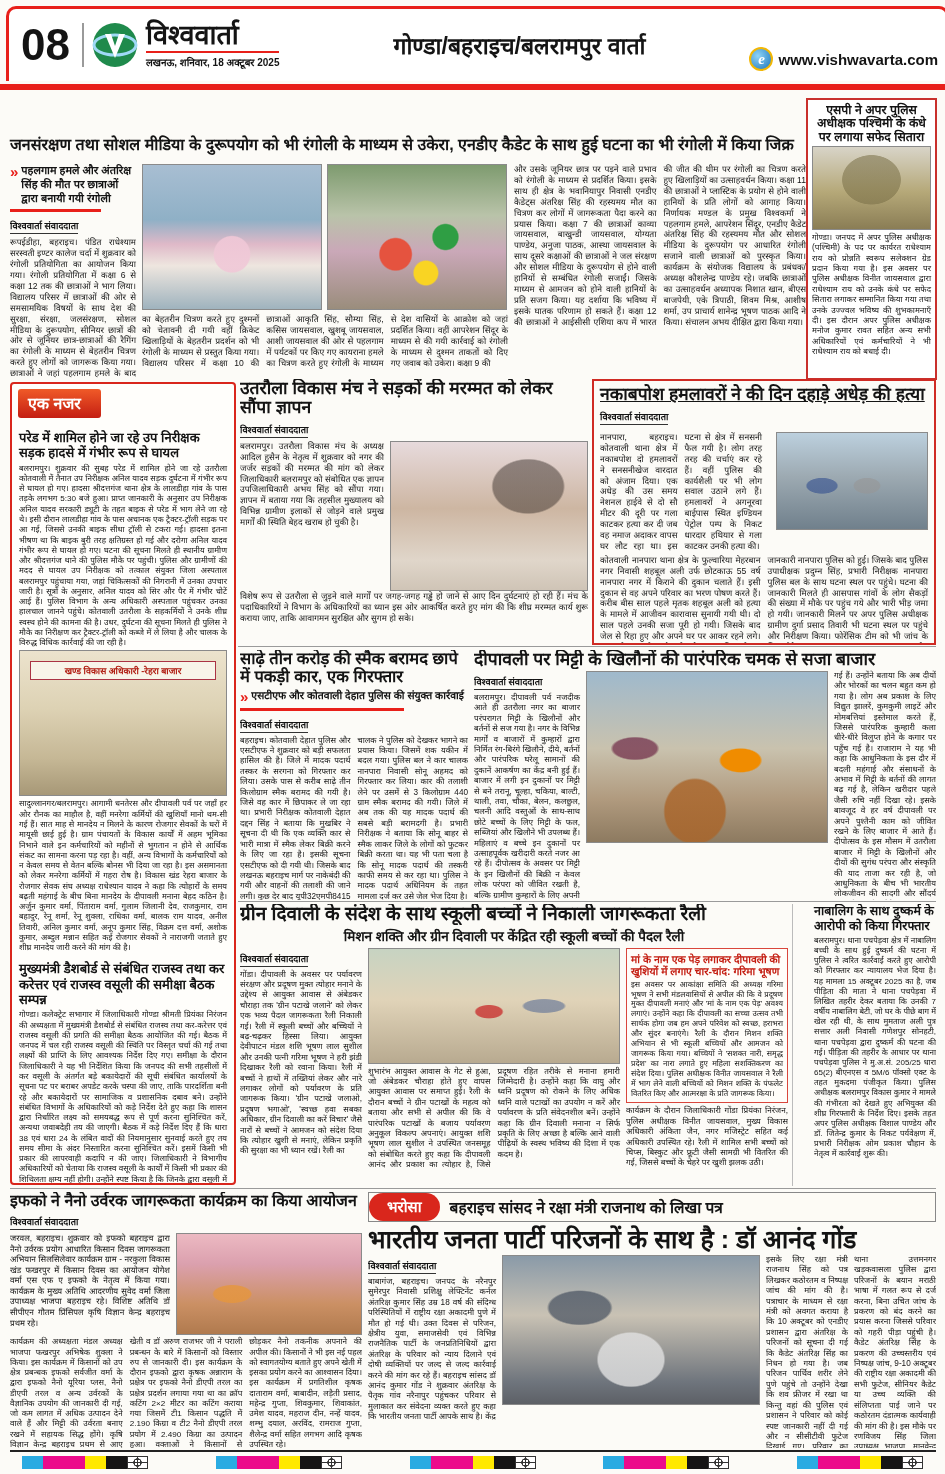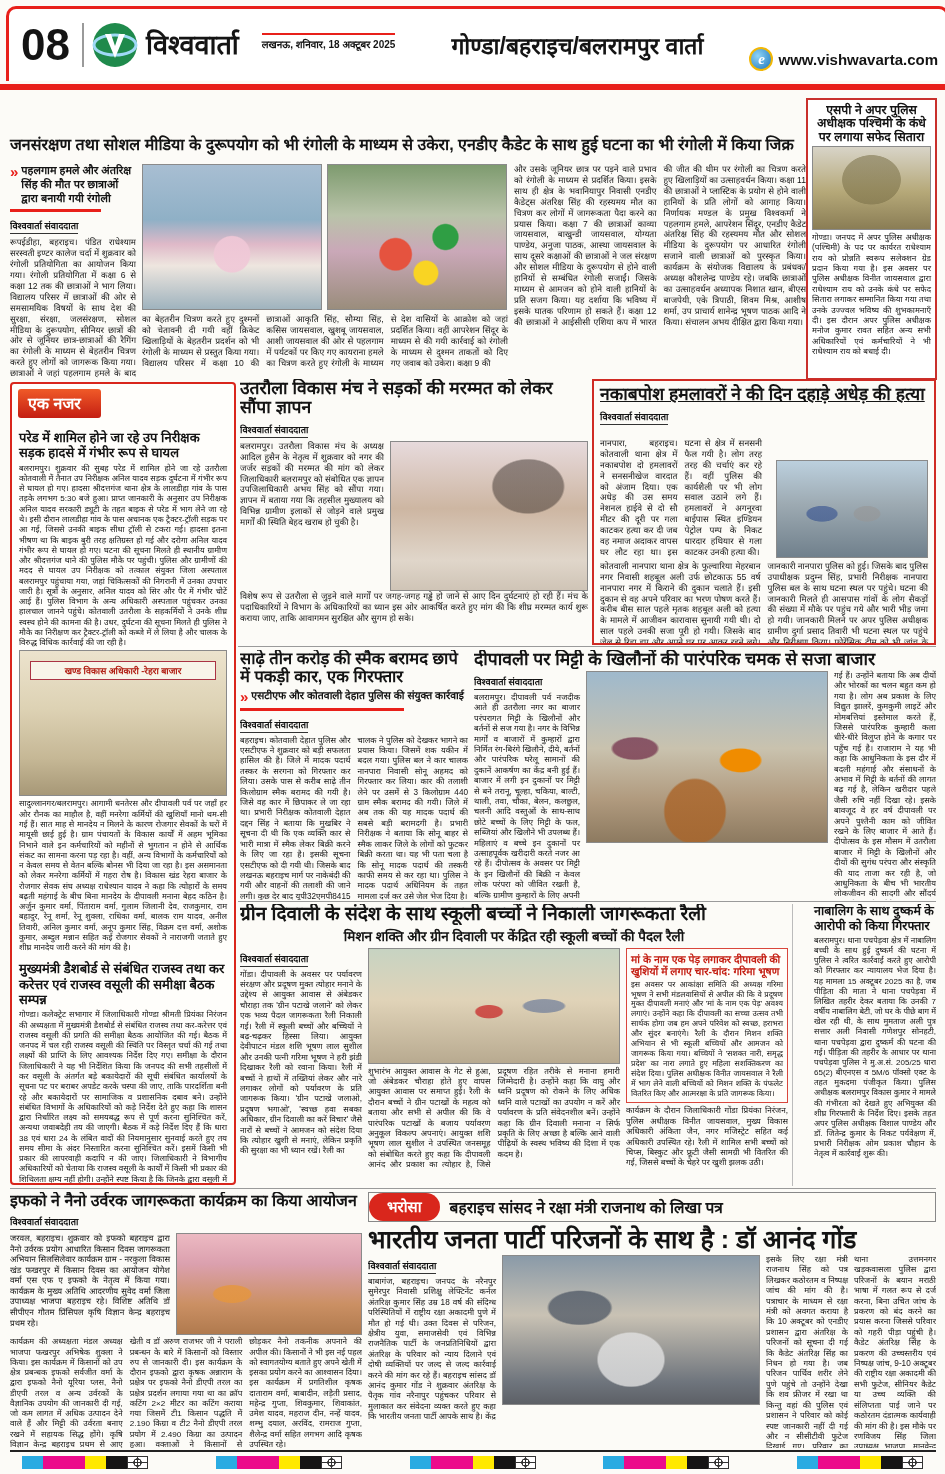--- a/index.html
+++ b/index.html
@@ -4,21 +4,21 @@
 <style>
   html,body{margin:0;padding:0;background:#e8e6e0;}
   .page{position:relative;width:945px;height:1474px;margin:0 auto;background:#fcfbf7;
         font-family:"Liberation Sans","DejaVu Sans",sans-serif;color:#141414;overflow:hidden;}
   
   .masthead{position:absolute;left:6px;top:6px;width:921px;height:72px;border:3px solid #e8201a;
             border-bottom:none;border-radius:10px 10px 0 0;background:#fff;display:flex;align-items:center;padding:0 8px;}
   .redbar{position:absolute;left:0;top:84px;width:945px;height:6px;background:#e8201a;}
   .pageno{font-size:44px;font-weight:900;padding:0 12px 0 4px;border-right:2px solid #9a9a9a;line-height:1;}
   .logo{width:46px;height:46px;margin:0 8px;}
-  .namecol{display:flex;flex-direction:row;margin-right:10px;gap:23px;}
+  .namecol{display:flex;flex-direction:column;margin-right:10px;}
   .paper-name{font-size:27px;font-weight:900;line-height:1.05;}
   .edition{font-size:10px;font-weight:700;border-top:2px solid #e8201a;padding-top:2px;margin-top:2px;}
   .section-title{flex:1;text-align:center;font-size:23px;font-weight:900;}
   .website{display:flex;align-items:center;gap:5px;font-size:15px;font-weight:800;align-self:flex-end;margin-bottom:10px;}
   .e-icon{display:inline-block;width:20px;height:20px;border-radius:50%;
           background:radial-gradient(circle at 35% 35%,#8fd4f8,#1b75bb);color:#fff;font-style:italic;
           font-weight:900;text-align:center;line-height:20px;border:2px solid #f2b705;font-family:"Liberation Serif",serif;}
   
   .lead-headline{position:absolute;left:10px;top:94px;width:794px;margin:0;font-size:33px;font-weight:900;
                  line-height:1.02;letter-spacing:-0.5px;}
@@ -69,21 +69,21 @@
   .art h3{margin:0 0 2px;font-weight:900;line-height:1.08;}
   .utraula{position:absolute;left:240px;top:379px;width:348px;height:264px;overflow:hidden;}
   .utraula h3{font-size:17.5px;}
   .u-row{display:flex;gap:6px;}
   .photo-jnapan{width:198px;height:150px;flex:none;background:
      radial-gradient(ellipse at 70% 30%,rgba(60,50,45,.5) 0 18%,transparent 19%),
      linear-gradient(180deg,#e7dadc 0%,#cdb6a2 45%,#e0d6ca 80%,#cfc4b6 100%);}
   .nakabposh{position:absolute;left:592px;top:379px;width:344px;height:266px;border:2px solid #cf2b24;
              padding:4px 6px;box-sizing:border-box;overflow:hidden;}
   .nakabposh h3{font-size:17.5px;text-decoration:underline;}
-  .n-row{display:flex;gap:14px;margin-top:10px;align-items:flex-end;}
+  .n-row{display:flex;gap:14px;margin-top:4px;}
   .photo-crowd{width:152px;height:98px;flex:none;background:
      radial-gradient(ellipse at 30% 55%,rgba(40,70,140,.55) 0 10%,transparent 11%),
      radial-gradient(ellipse at 60% 55%,rgba(150,150,150,.6) 0 10%,transparent 11%),
      linear-gradient(180deg,#bcd0de 0%,#9daab2 45%,#70808c 100%);}
   .hrline{position:absolute;background:#9a9a9a;height:1px;}
   .smack{position:absolute;left:240px;top:650px;width:228px;height:250px;overflow:hidden;}
   .smack h3{font-size:16.5px;}
   .smack .kicker{font-size:10.5px;}
   .khilone{position:absolute;left:474px;top:650px;width:462px;height:250px;overflow:hidden;}
   .khilone h3{font-size:17.5px;white-space:nowrap;overflow:hidden;}

